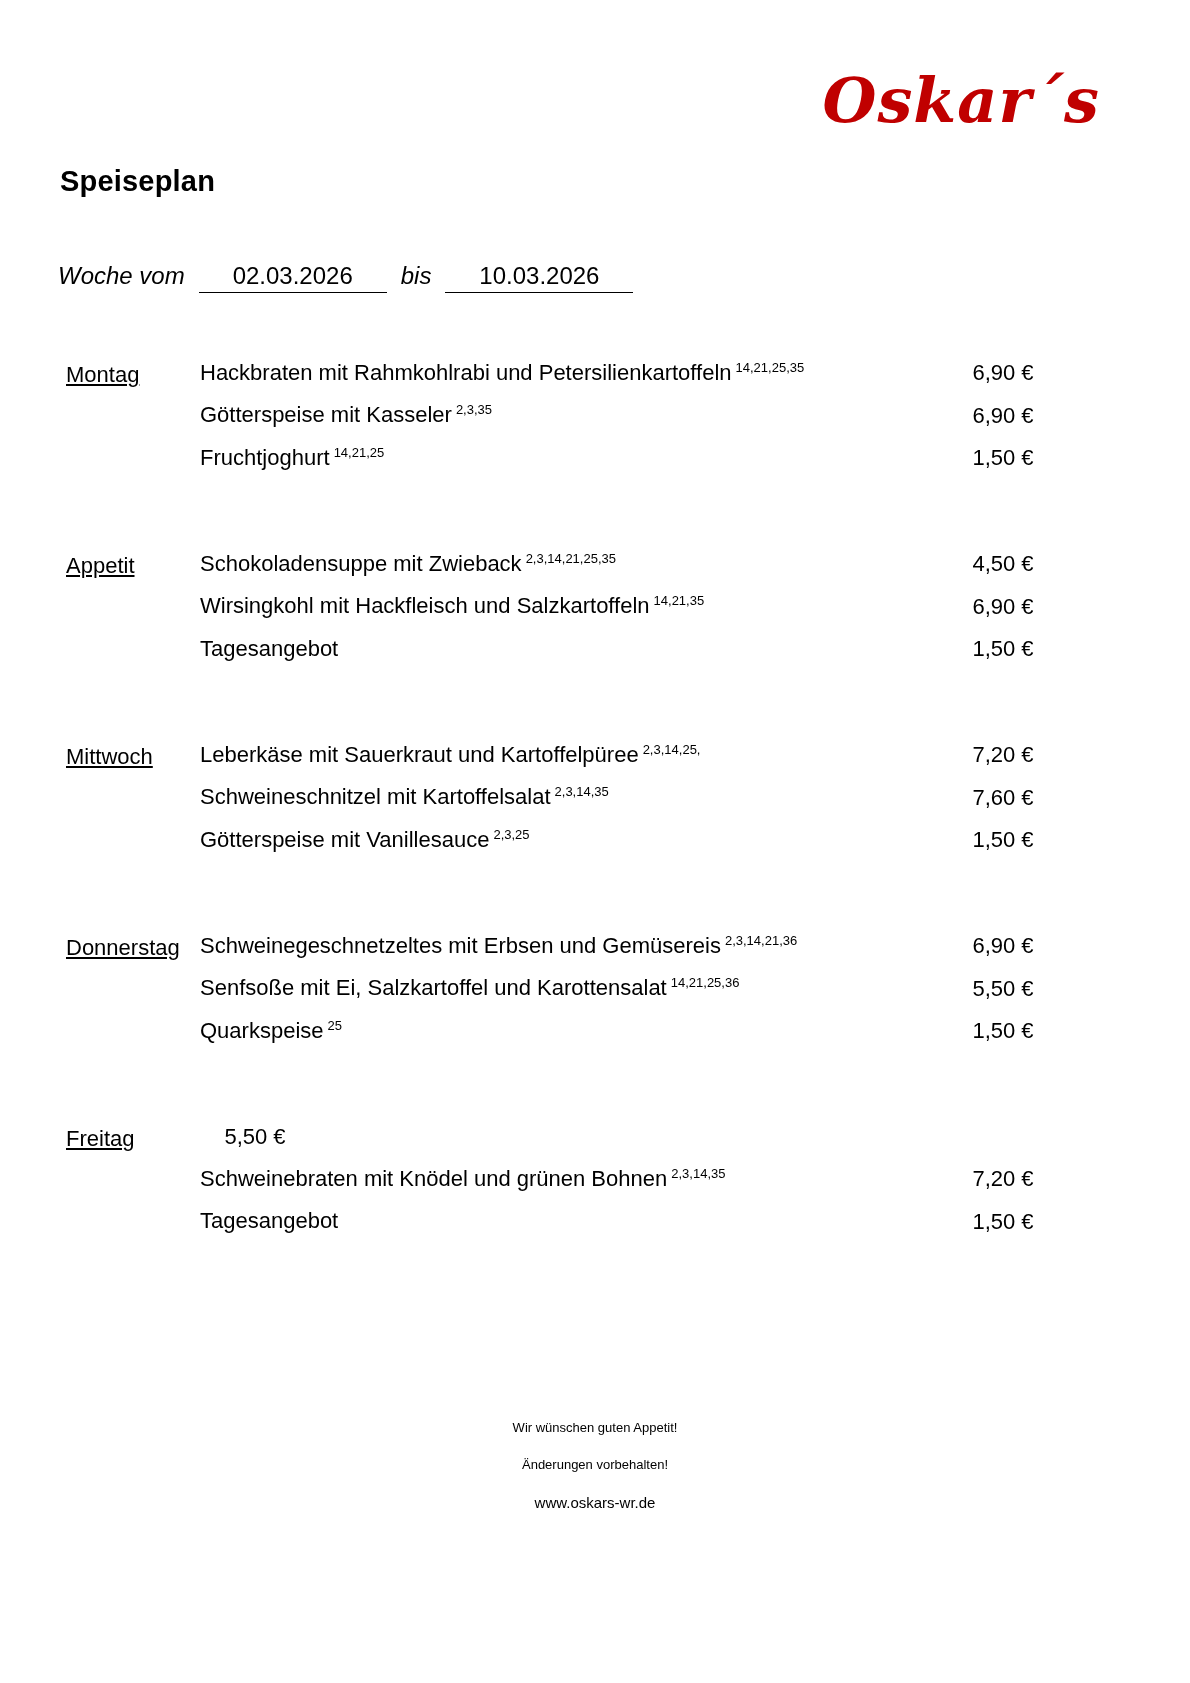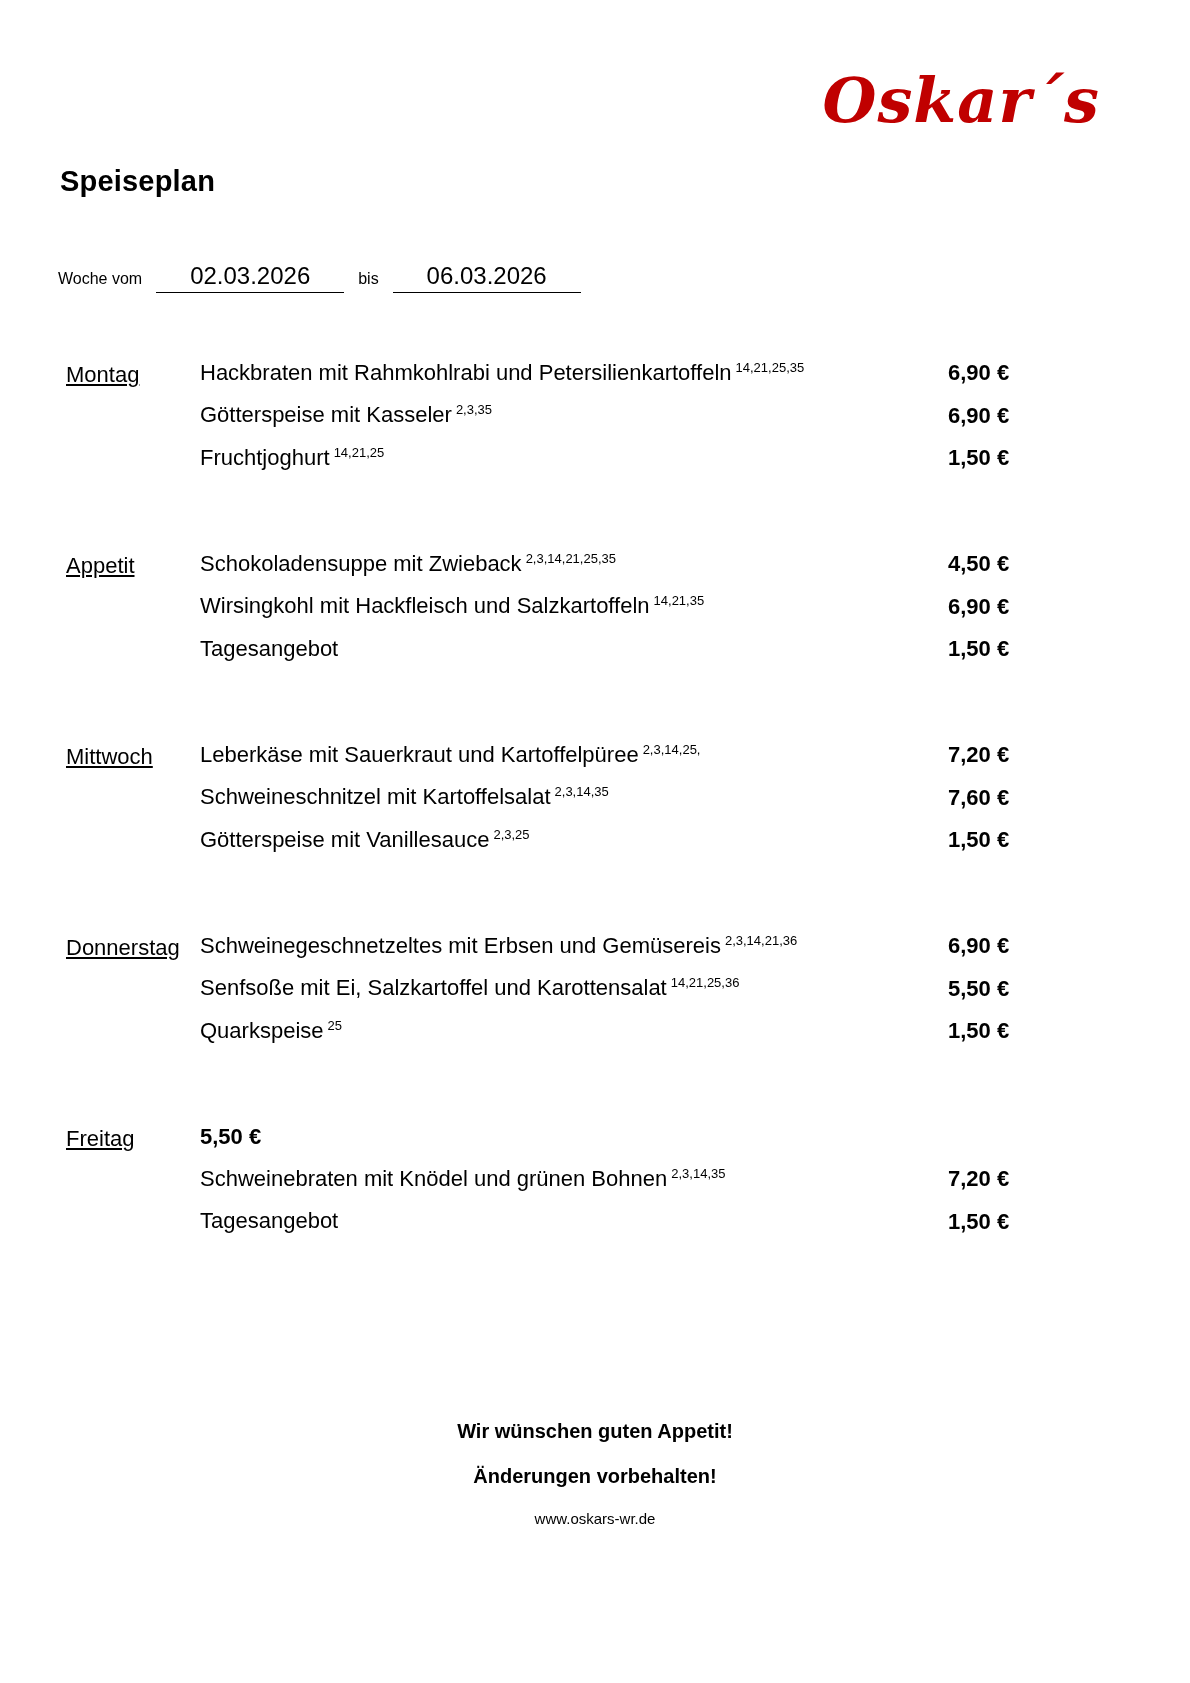--- a/index.html
+++ b/index.html
@@ -54,21 +54,21 @@
   
   .week-line {
     position: absolute;
     top: 262px;
     left: 58px;
     display: flex;
     align-items: baseline;
     font-size: 24px;
     white-space: nowrap;
   }
-  .week-line .label { font-size: 16px; }
+  .week-line .label { font-size: 24px; font-style: italic; }
   .week-field {
     display: inline-block;
     min-width: 160px;
     text-align: center;
     border-bottom: 1.5px solid #000;
     padding: 0 14px 2px 14px;
     margin: 0 14px;
     font-size: 24px;
   }
 
@@ -105,40 +105,38 @@
     flex: 1 1 auto;
     white-space: nowrap;
   }
   .dish-name sup {
     font-size: 13px;
     vertical-align: super;
     margin-left: 4px;
   }
   .dish-price {
     flex: 0 0 auto;
-    text-align: left;
+    text-align: center;
     min-width: 110px;
     white-space: nowrap;
     font-size: 22px;
-    font-weight: bold;
   }
 
   
   .footer {
     position: absolute;
     left: 0;
     right: 0;
     top: 1420px;
     text-align: center;
   }
   .footer .line1,
   .footer .line2 {
-    font-size: 20px;
+    font-size: 13px;
     margin-bottom: 22px;
-    font-weight: bold;
   }
   .footer .line3 {
     font-size: 15px;
     text-align: center;
   }
 </style>
 </head>
 <body>
 
 <div class="page">
@@ -146,21 +144,21 @@
   <div class="logo-wrap">
     <div class="logo">Oskar´s</div>
   </div>
 
   <div class="doc-title">Speiseplan</div>
 
   <div class="week-line">
     <span class="label">Woche vom</span>
     <span class="week-field">02.03.2026</span>
     <span class="label">bis</span>
-    <span class="week-field">06.03.2026</span>
+    <span class="week-field">10.03.2026</span>
   </div>
 
   <div class="days">
 
     <div class="day-block">
       <div class="day-name">Montag</div>
       <div class="dishes">
         <div class="dish-row">
           <span class="dish-name"><span>Hackbraten mit Rahmkohlrabi und Petersilienkartoffeln</span><sup>14,21,25,35</sup></span>
           <span class="dish-price">6,90 €</span>

